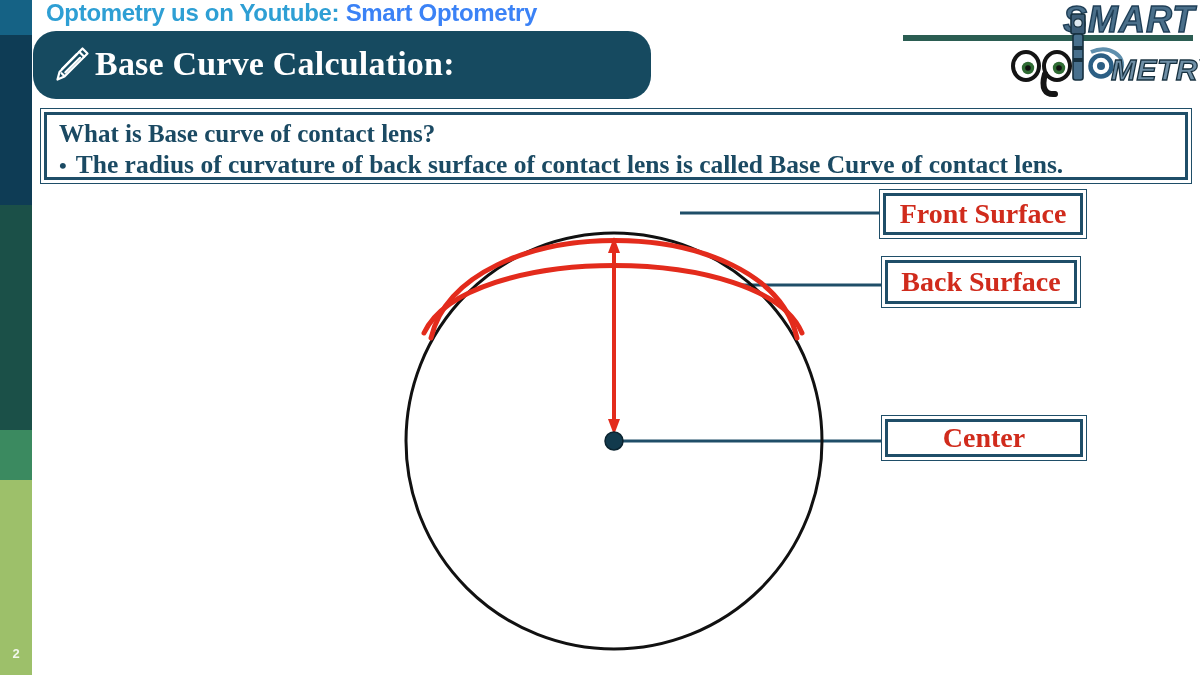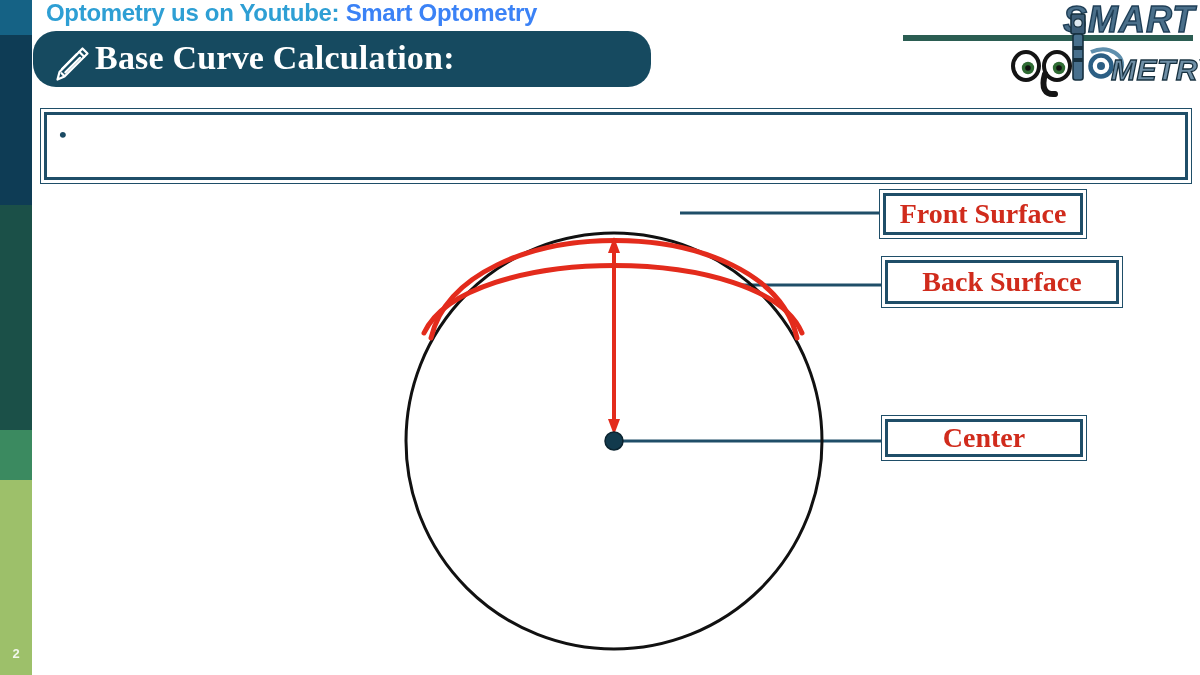--- a/index.html
+++ b/index.html
@@ -51,21 +51,21 @@
     letter-spacing: -0.3px;
     z-index: 8;
   }
   #subscribe-label { color: #2e9fd4; }
   #subscribe-channel { color: #3b82f6; }
 
   
   #title-bar {
     position: absolute;
     left: 33px; top: 31px;
-    width: 618px; height: 56px;
+    width: 618px; height: 68px;
     background: #164a60;
     z-index: 7;
     border-radius: 23px;
   }
   #pencil-icon {
     position: absolute;
     left: 16px; top: 12px;
     width: 44px; height: 44px;
   }
   #title-text {
@@ -143,21 +143,21 @@
     justify-content: center;
   }
   .callout-label {
     color: #d02b1c;
     font-family: "Liberation Serif", serif;
     font-weight: bold;
     font-size: 28px;
     white-space: nowrap;
   }
   #callout-front   { left: 879px; top: 189px; width: 208px; height: 50px; }
-  #callout-back    { left: 881px; top: 256px; width: 242px; height: 52px; }
+  #callout-back    { left: 881px; top: 256px; width: 200px; height: 52px; }
   #callout-center  { left: 881px; top: 415px; width: 206px; height: 46px; }
 </style>
 </head>
 <body>
 
 <div id="sidebar-rail">
   <div class="rail-band" style="top:0px;height:35px;background:#156285;"></div>
   <div class="rail-band" style="top:35px;height:170px;background:#0e3c55;"></div>
   <div class="rail-band" style="top:205px;height:225px;background:#1b5048;"></div>
   <div class="rail-band" style="top:430px;height:50px;background:#3b8a60;"></div>
@@ -218,22 +218,24 @@
       <path d="M196 52 C 214 44, 232 56, 226 70" fill="none" stroke="#5f8fad" stroke-width="4"></path>
       <circle cx="206" cy="66" r="10.5" fill="none" stroke="#2c5f84" stroke-width="4.5"></circle>
       <circle cx="206" cy="66" r="4" fill="#2c5f84"></circle>
     </g>
     <text x="216" y="80" font-family="Liberation Sans, sans-serif" font-size="30" font-weight="bold" font-style="italic" fill="#6f8fa6" stroke="#16303f" stroke-width="1.3" letter-spacing="0.5">METRY</text>
   </g>
 </svg>
 
 <div id="definition-box">
   <div id="definition-inner">
+    <div class="def-line" id="def-question">What is Base curve of contact lens?</div>
     <div class="def-line" id="def-bullet-row">
       <span id="def-bullet-dot">•</span>
+      <span>The radius of curvature of back surface of contact lens is called Base Curve of contact lens.</span>
     </div>
   </div>
 </div>
 
 <svg id="diagram" viewBox="0 0 1200 675">
   <defs>
     <marker id="arrowUp" markerWidth="9" markerHeight="9" refX="4.5" refY="8" orient="auto">
       <path d="M4.5 0 L9 9 L0 9 Z" fill="#e32b1c"></path>
     </marker>
     <marker id="arrowDown" markerWidth="9" markerHeight="9" refX="4.5" refY="8" orient="auto">

